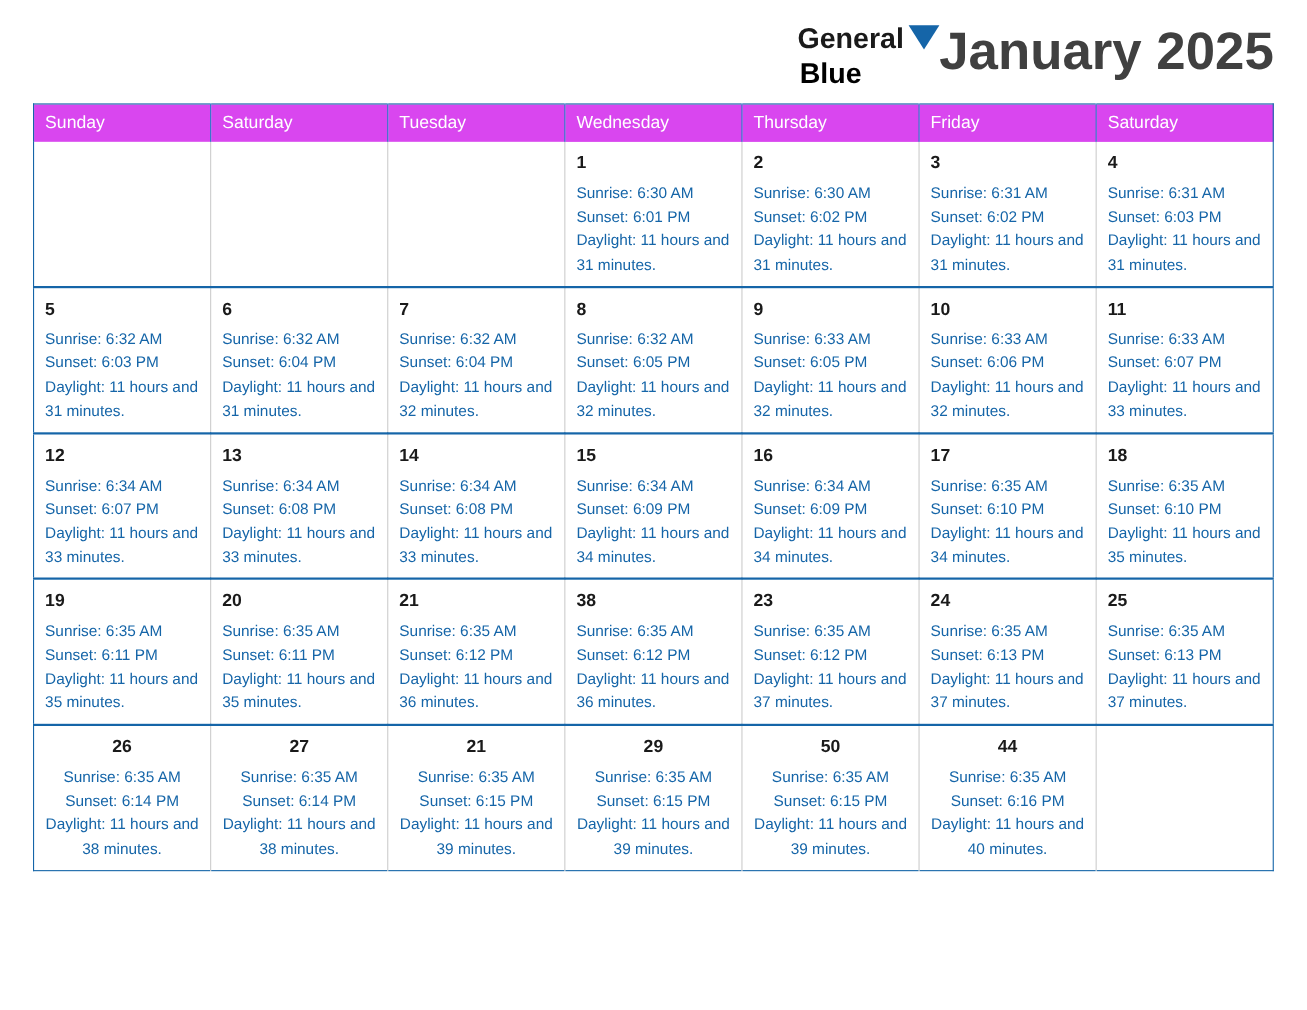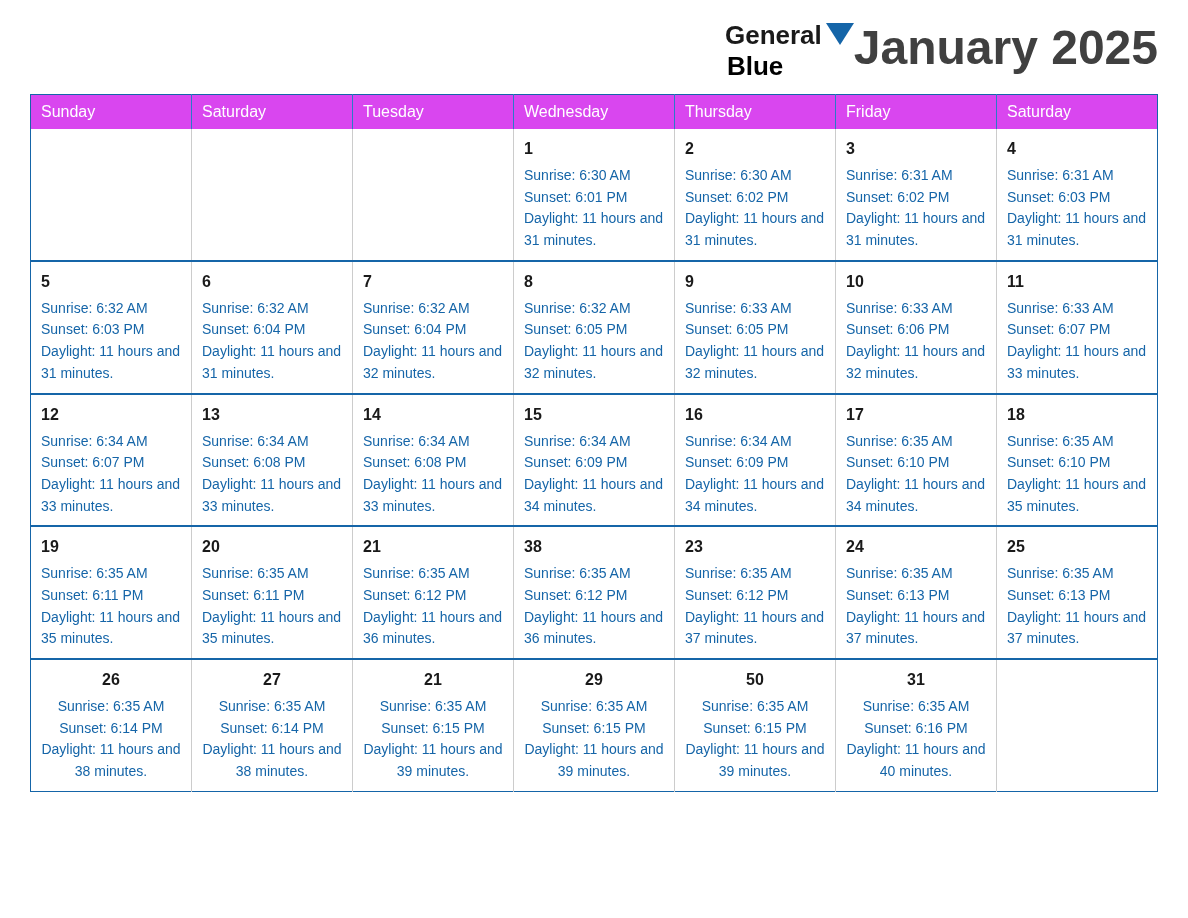--- a/index.html
+++ b/index.html
@@ -273,19 +273,19 @@
         </td>
         <td>
           <span class="day-number">29</span>
           <div class="day-info">Sunrise: 6:35 AM<br>Sunset: 6:15 PM<br>Daylight: 11 hours and 39 minutes.</div>
         </td>
         <td>
           <span class="day-number">50</span>
           <div class="day-info">Sunrise: 6:35 AM<br>Sunset: 6:15 PM<br>Daylight: 11 hours and 39 minutes.</div>
         </td>
         <td>
-          <span class="day-number">31</span>
+          <span class="day-number">44</span>
           <div class="day-info">Sunrise: 6:35 AM<br>Sunset: 6:16 PM<br>Daylight: 11 hours and 40 minutes.</div>
         </td>
         <td class="empty-cell"></td>
       </tr>
     </tbody>
 </table>
 
 </body></html>

